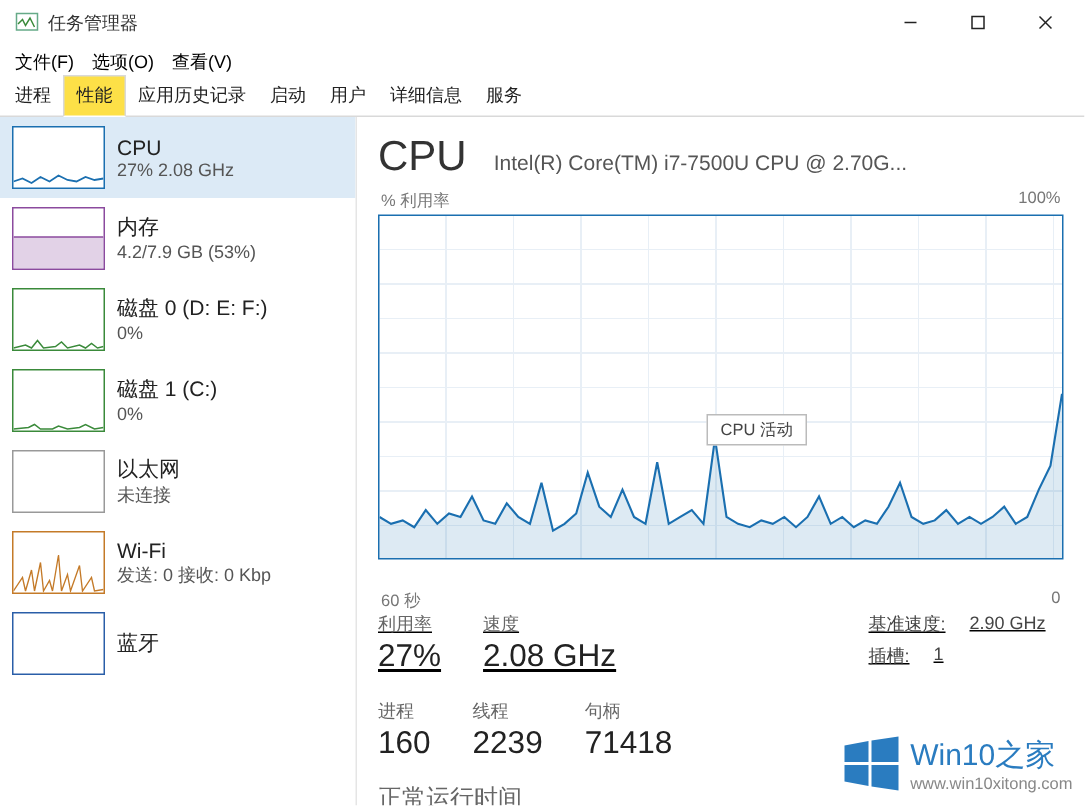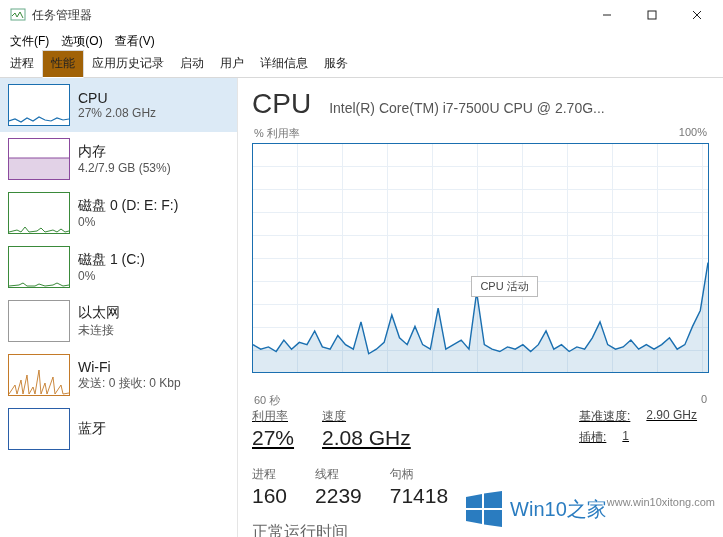--- a/index.html
+++ b/index.html
@@ -10,21 +10,21 @@
 .titlebar .title { font-size: 12px; color: #333; flex: 1; }
 .win-btns { display: flex; }
 .win-btn { width: 45px; height: 30px; display: flex; align-items: center; justify-content: center; font-size: 12px; color: #333; cursor: default; }
 .win-btn svg { stroke: #222; }
 
 .menubar { height: 22px; display: flex; align-items: center; padding: 0 4px; background: #fff; font-size: 12px; }
 .menubar .menu-item { padding: 2px 6px; cursor: default; }
 
 .tabbar { height: 26px; display: flex; align-items: flex-end; padding: 0 2px; background: #fff; border-bottom: 1px solid #d9d9d9; font-size: 12px; }
 .tabbar .tab { padding: 4px 8px 5px; cursor: default; color: #222; }
-.tabbar .tab.active { border: 1px solid #d9d9d9; border-bottom: 1px solid #fff; background: #a16207; margin-bottom: -1px; }
+.tabbar .tab.active { border: 1px solid #d9d9d9; border-bottom: 1px solid #fff; background: #fde047; margin-bottom: -1px; }
 
 .content { display: flex; height: calc(537px - 30px - 22px - 26px); }
 
 .sidebar { width: 238px; border-right: 1px solid #e5e5e5; overflow: hidden; }
 .side-item { display: flex; align-items: center; padding: 6px 8px; gap: 8px; cursor: default; }
 .side-item.selected { background: #dceaf6; }
 .thumb { width: 62px; height: 42px; border: 1px solid #1a6fb0; background: #fff; position: relative; flex-shrink: 0; }
 .thumb.mem { border-color: #8b4a9e; }
 .thumb.disk { border-color: #3a8a3a; }
 .thumb.eth { border-color: #999; }
@@ -51,21 +51,21 @@
 .stat-label { font-size: 12px; color: #666; }
 .stat-val { font-size: 21px; color: #222; margin-top: 1px; }
 .spec-col { display: flex; flex-direction: column; gap: 4px; margin-left: auto; min-width: 130px; }
 .spec-row { display: flex; font-size: 12px; color: #444; gap: 16px; }
 
 .stats2 { display: flex; gap: 28px; margin-top: 16px; }
 .uptime { font-size: 16px; color: #666; margin-top: 14px; }
 
 .watermark { position: absolute; right: 8px; bottom: 8px; display: flex; align-items: center; gap: 6px; }
 .watermark .win-logo { width: 40px; height: 40px; }
-.watermark .wm-text { display: flex; flex-direction: row; }
+.watermark .wm-text { display: flex; flex-direction: column; }
 .watermark .wm-main { font-size: 20px; color: #2a7cc0; font-weight: 400; }
 .watermark .wm-sub { font-size: 11px; color: #888; }
 </style>
 </head>
 <body>
 
 <div class="titlebar">
   <span class="title-icon">
     <svg viewBox="0 0 16 16">
         <rect x="1" y="2" width="14" height="11" fill="#fff" stroke="#6a8" stroke-width="1"></rect>

